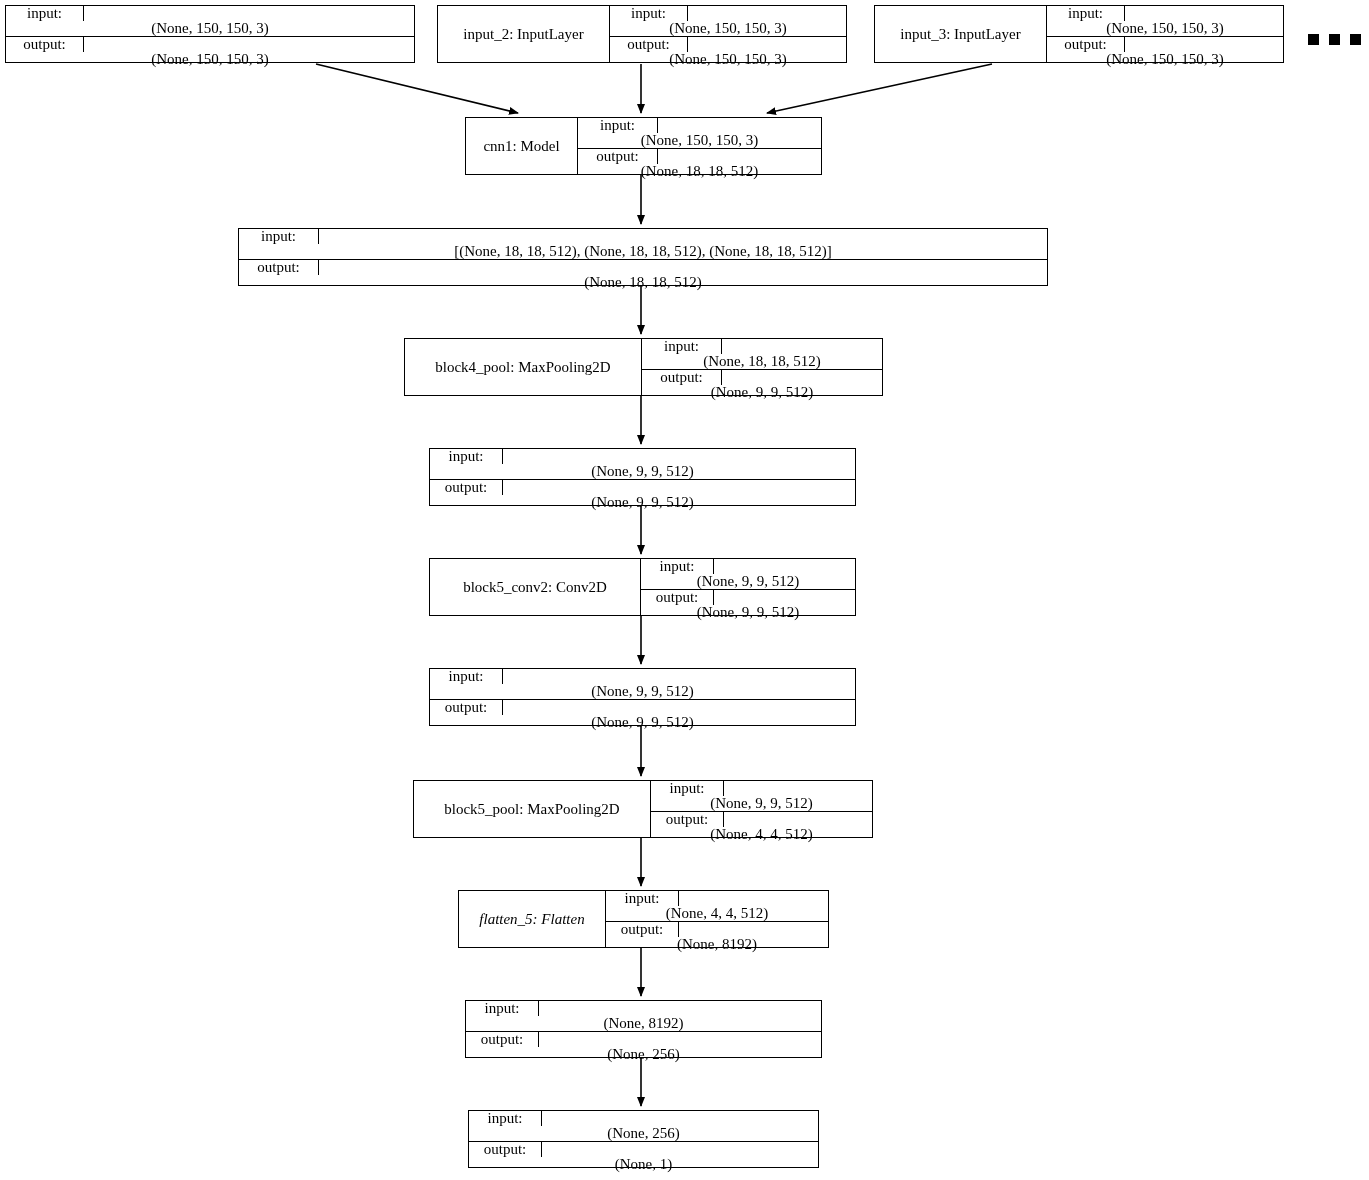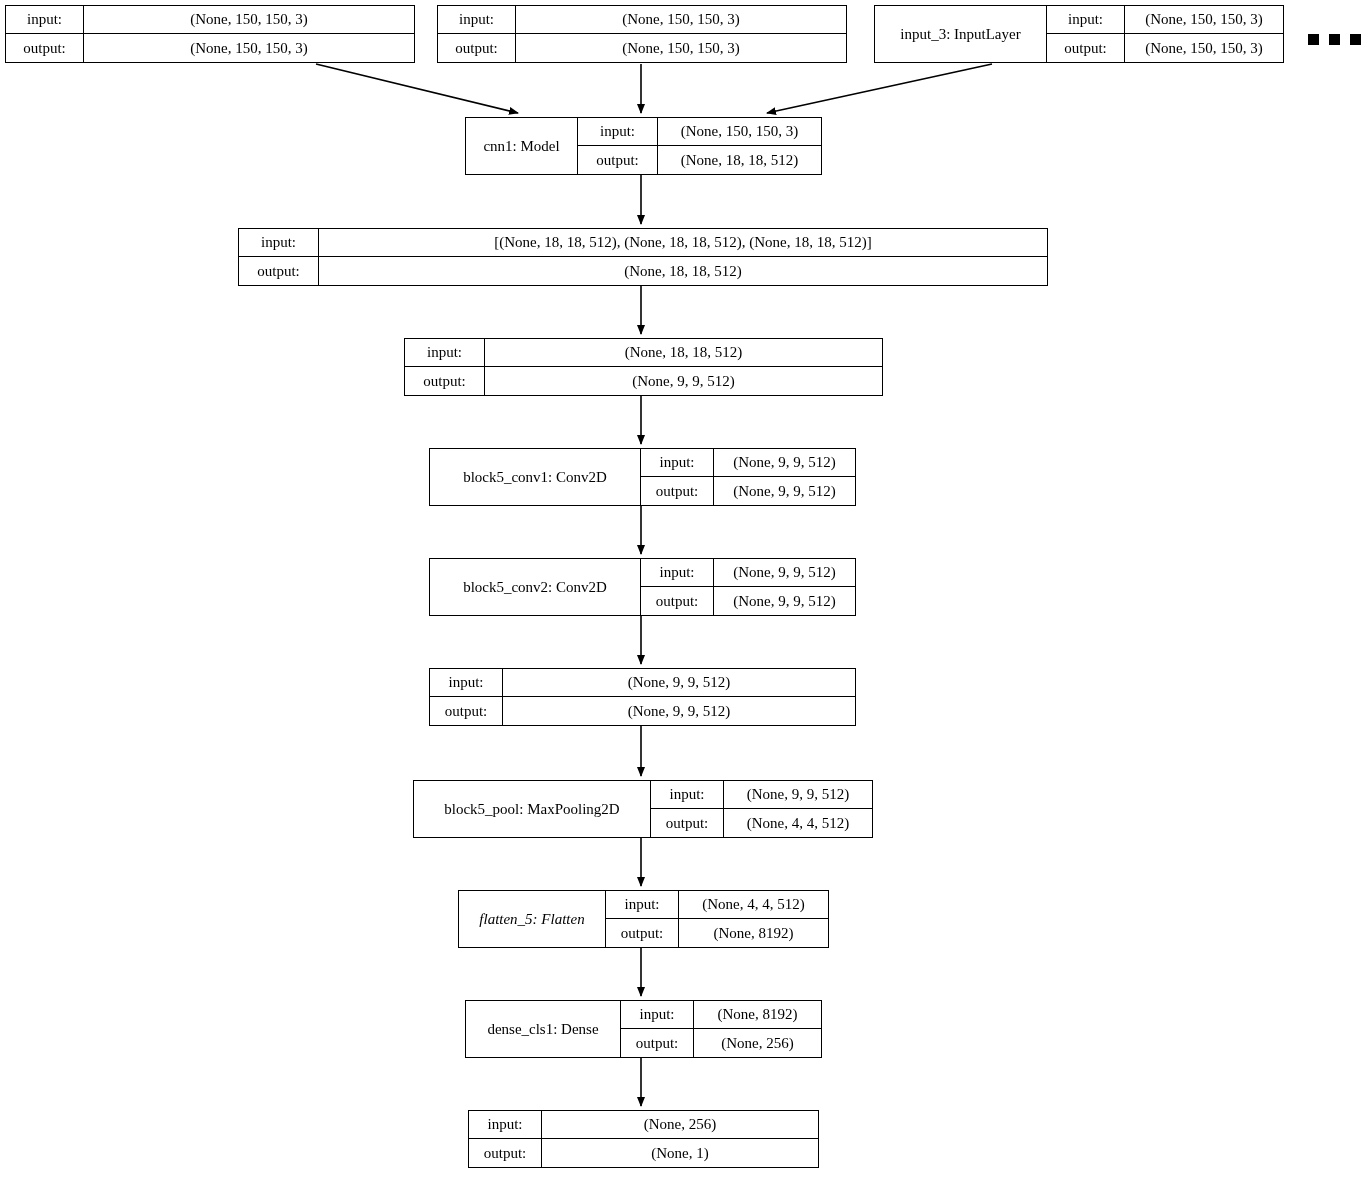--- a/index.html
+++ b/index.html
@@ -44,21 +44,21 @@
   }
   .node .io-col {
     box-sizing: border-box;
     display: flex;
     flex-direction: column;
     flex: 1 1 auto;
   }
   .node .io-row {
     box-sizing: border-box;
     display: flex;
-    flex-direction: row;
+    flex-direction: column;
     flex: 1 1 50%;
     align-items: stretch;
     font-family: Liberation Serif, serif;
   }
   .node .io-row.top {
     border-bottom: 1px solid #000000;
   }
   .node .io-label {
     box-sizing: border-box;
     display: flex;
@@ -171,20 +171,21 @@
         <div class="io-shape">(None, 150, 150, 3)</div>
       </div>
       <div class="io-row">
         <div class="io-label" style="width:78px;">output:</div>
         <div class="io-shape">(None, 150, 150, 3)</div>
       </div>
     </div>
   </div>
 
   <div class="node" style="left:437px; top:5px; width:410px; height:58px;">
+    <div class="name-cell" style="width:172px;">input_2: InputLayer</div>
     <div class="io-col">
       <div class="io-row top">
         <div class="io-label" style="width:78px;">input:</div>
         <div class="io-shape">(None, 150, 150, 3)</div>
       </div>
       <div class="io-row">
         <div class="io-label" style="width:78px;">output:</div>
         <div class="io-shape">(None, 150, 150, 3)</div>
       </div>
     </div>
@@ -232,34 +233,34 @@
         <div class="io-shape">[(None, 18, 18, 512), (None, 18, 18, 512), (None, 18, 18, 512)]</div>
       </div>
       <div class="io-row">
         <div class="io-label" style="width:80px;">output:</div>
         <div class="io-shape">(None, 18, 18, 512)</div>
       </div>
     </div>
   </div>
 
   <div class="node" style="left:404px; top:338px; width:479px; height:58px;">
+    <div class="name-cell" style="width:237px;">block4_pool: MaxPooling2D</div>
     <div class="io-col">
       <div class="io-row top">
         <div class="io-label" style="width:80px;">input:</div>
         <div class="io-shape">(None, 18, 18, 512)</div>
       </div>
       <div class="io-row">
         <div class="io-label" style="width:80px;">output:</div>
         <div class="io-shape">(None, 9, 9, 512)</div>
       </div>
     </div>
   </div>
 
   <div class="node" style="left:429px; top:448px; width:427px; height:58px;">
-    <div class="name-cell" style="width:211px;">block5_conv1: Conv2D</div>
     <div class="io-col">
       <div class="io-row top">
         <div class="io-label" style="width:73px;">input:</div>
         <div class="io-shape">(None, 9, 9, 512)</div>
       </div>
       <div class="io-row">
         <div class="io-label" style="width:73px;">output:</div>
         <div class="io-shape">(None, 9, 9, 512)</div>
       </div>
     </div>
@@ -314,21 +315,20 @@
         <div class="io-shape">(None, 4, 4, 512)</div>
       </div>
       <div class="io-row">
         <div class="io-label" style="width:73px;">output:</div>
         <div class="io-shape">(None, 8192)</div>
       </div>
     </div>
   </div>
 
   <div class="node" style="left:465px; top:1000px; width:357px; height:58px;">
-    <div class="name-cell" style="width:155px;">dense_cls1: Dense</div>
     <div class="io-col">
       <div class="io-row top">
         <div class="io-label" style="width:73px;">input:</div>
         <div class="io-shape">(None, 8192)</div>
       </div>
       <div class="io-row">
         <div class="io-label" style="width:73px;">output:</div>
         <div class="io-shape">(None, 256)</div>
       </div>
     </div>

